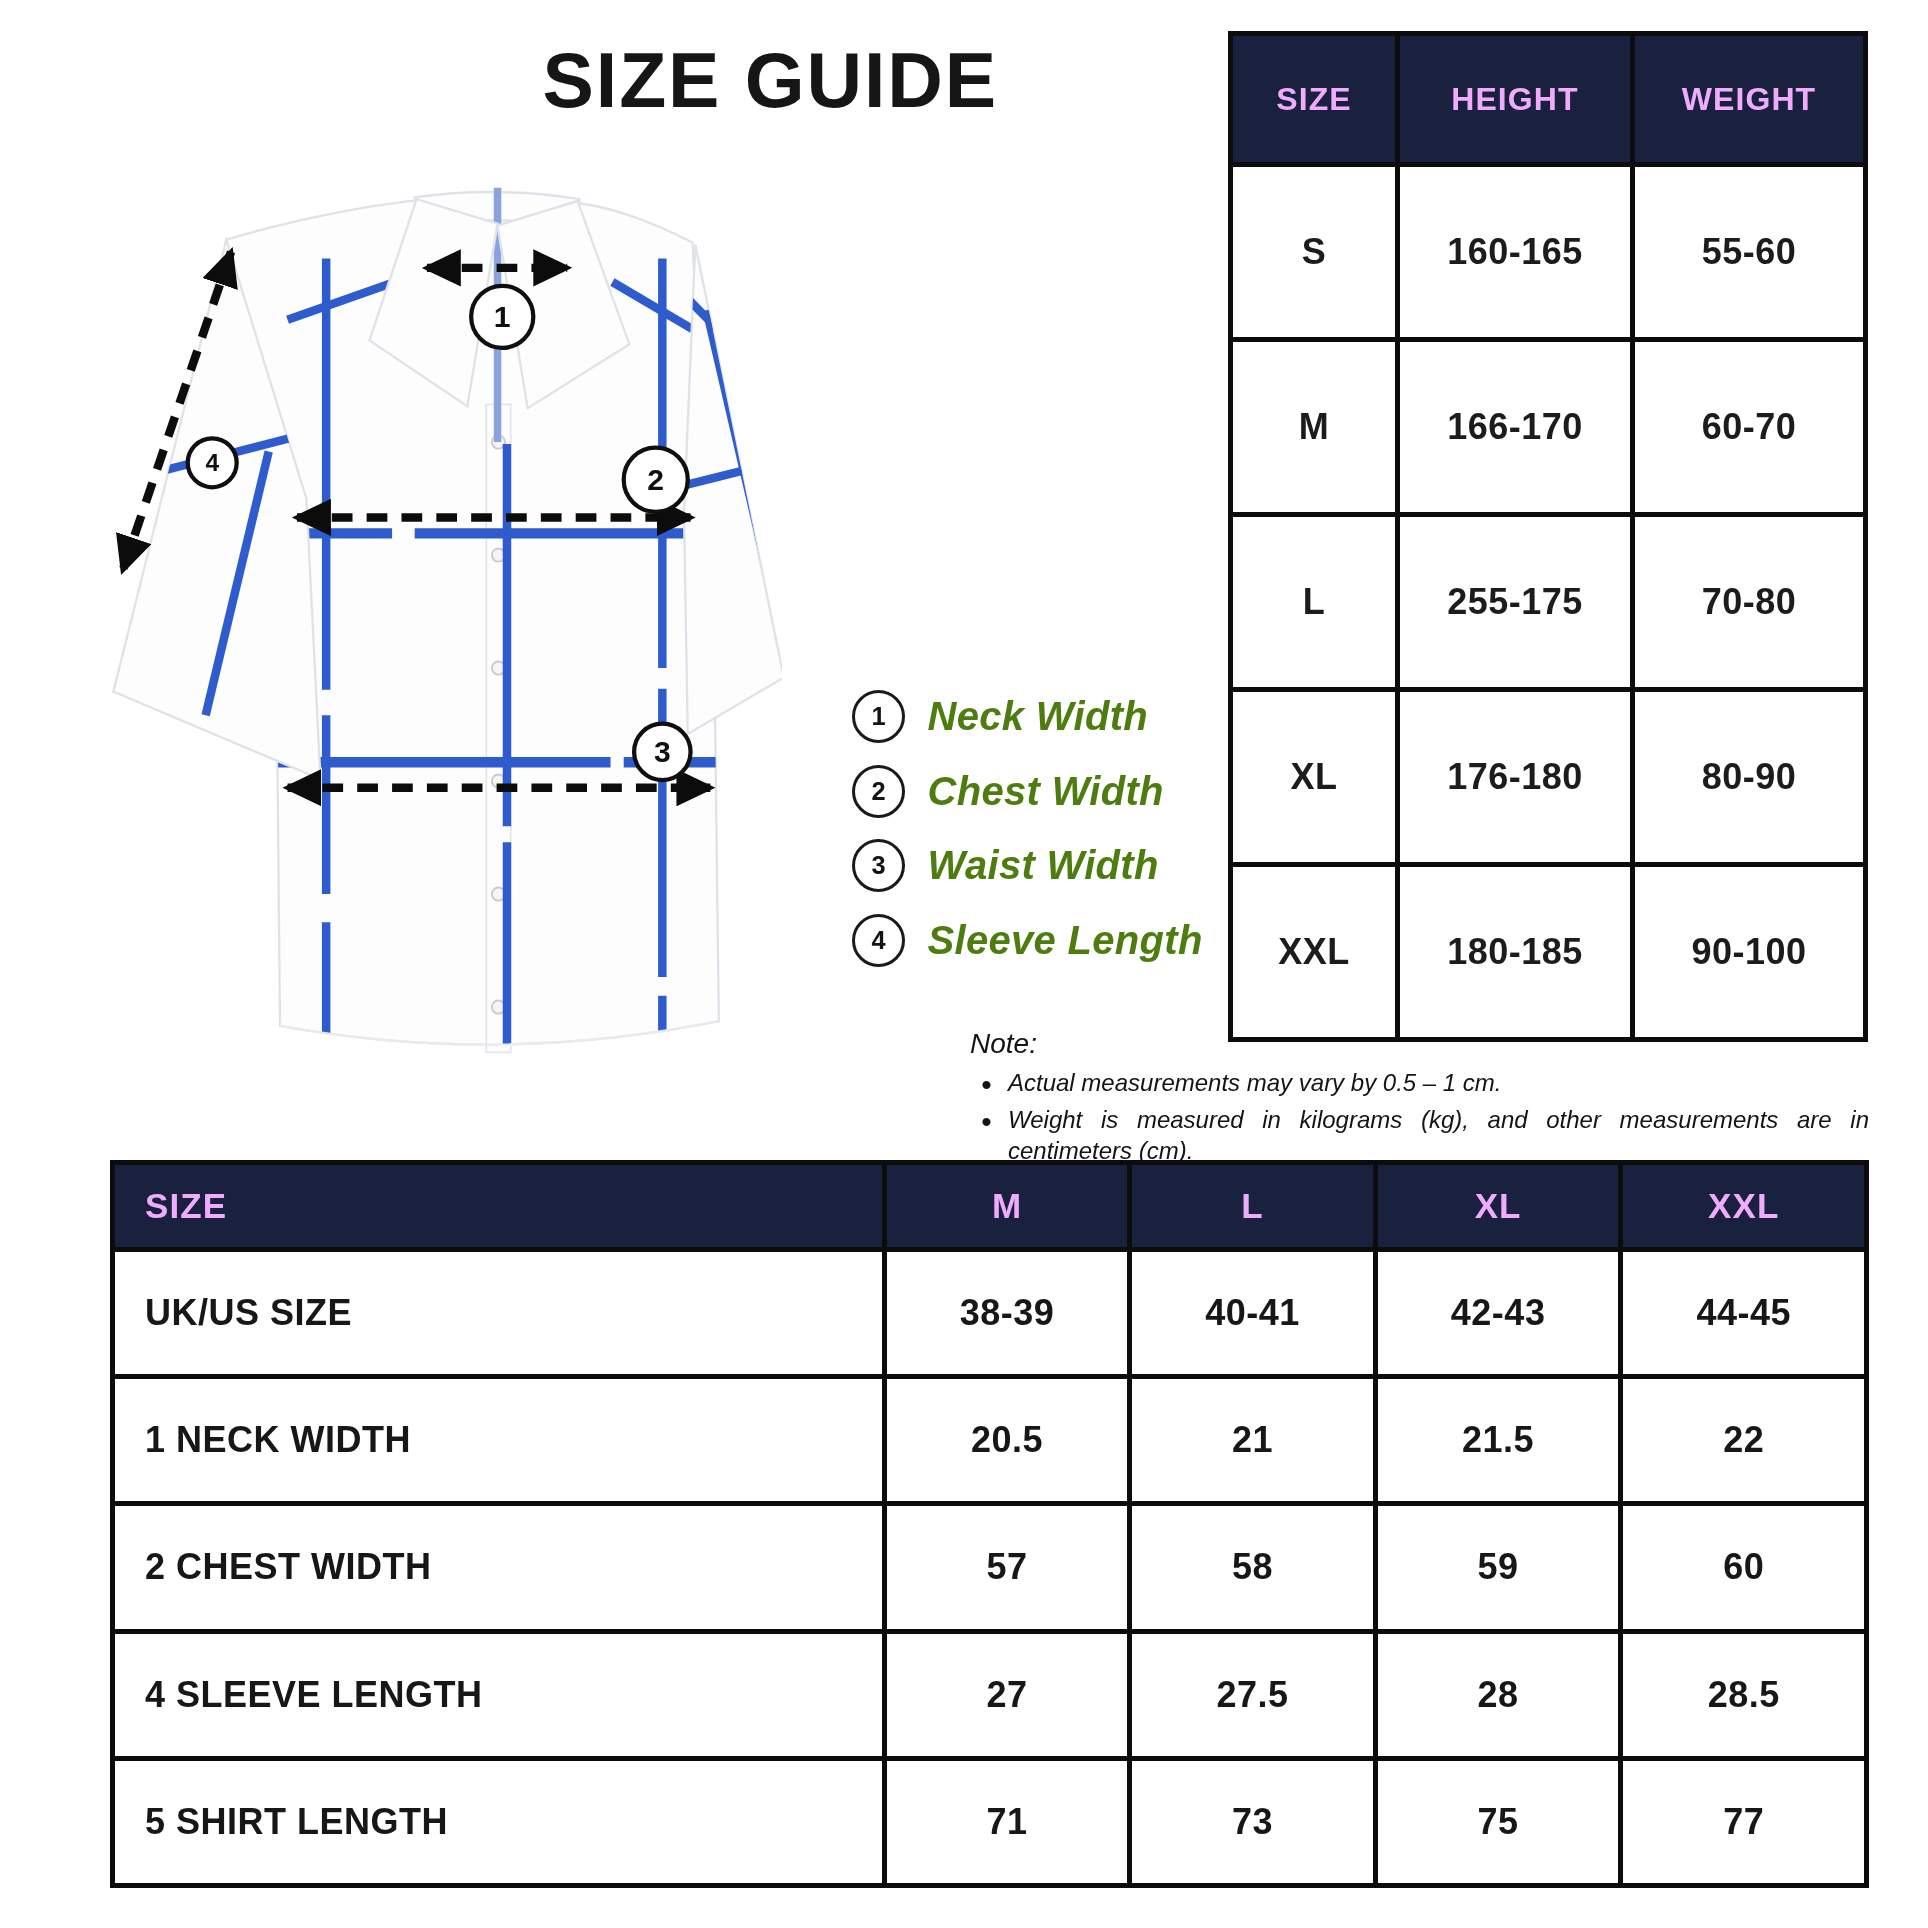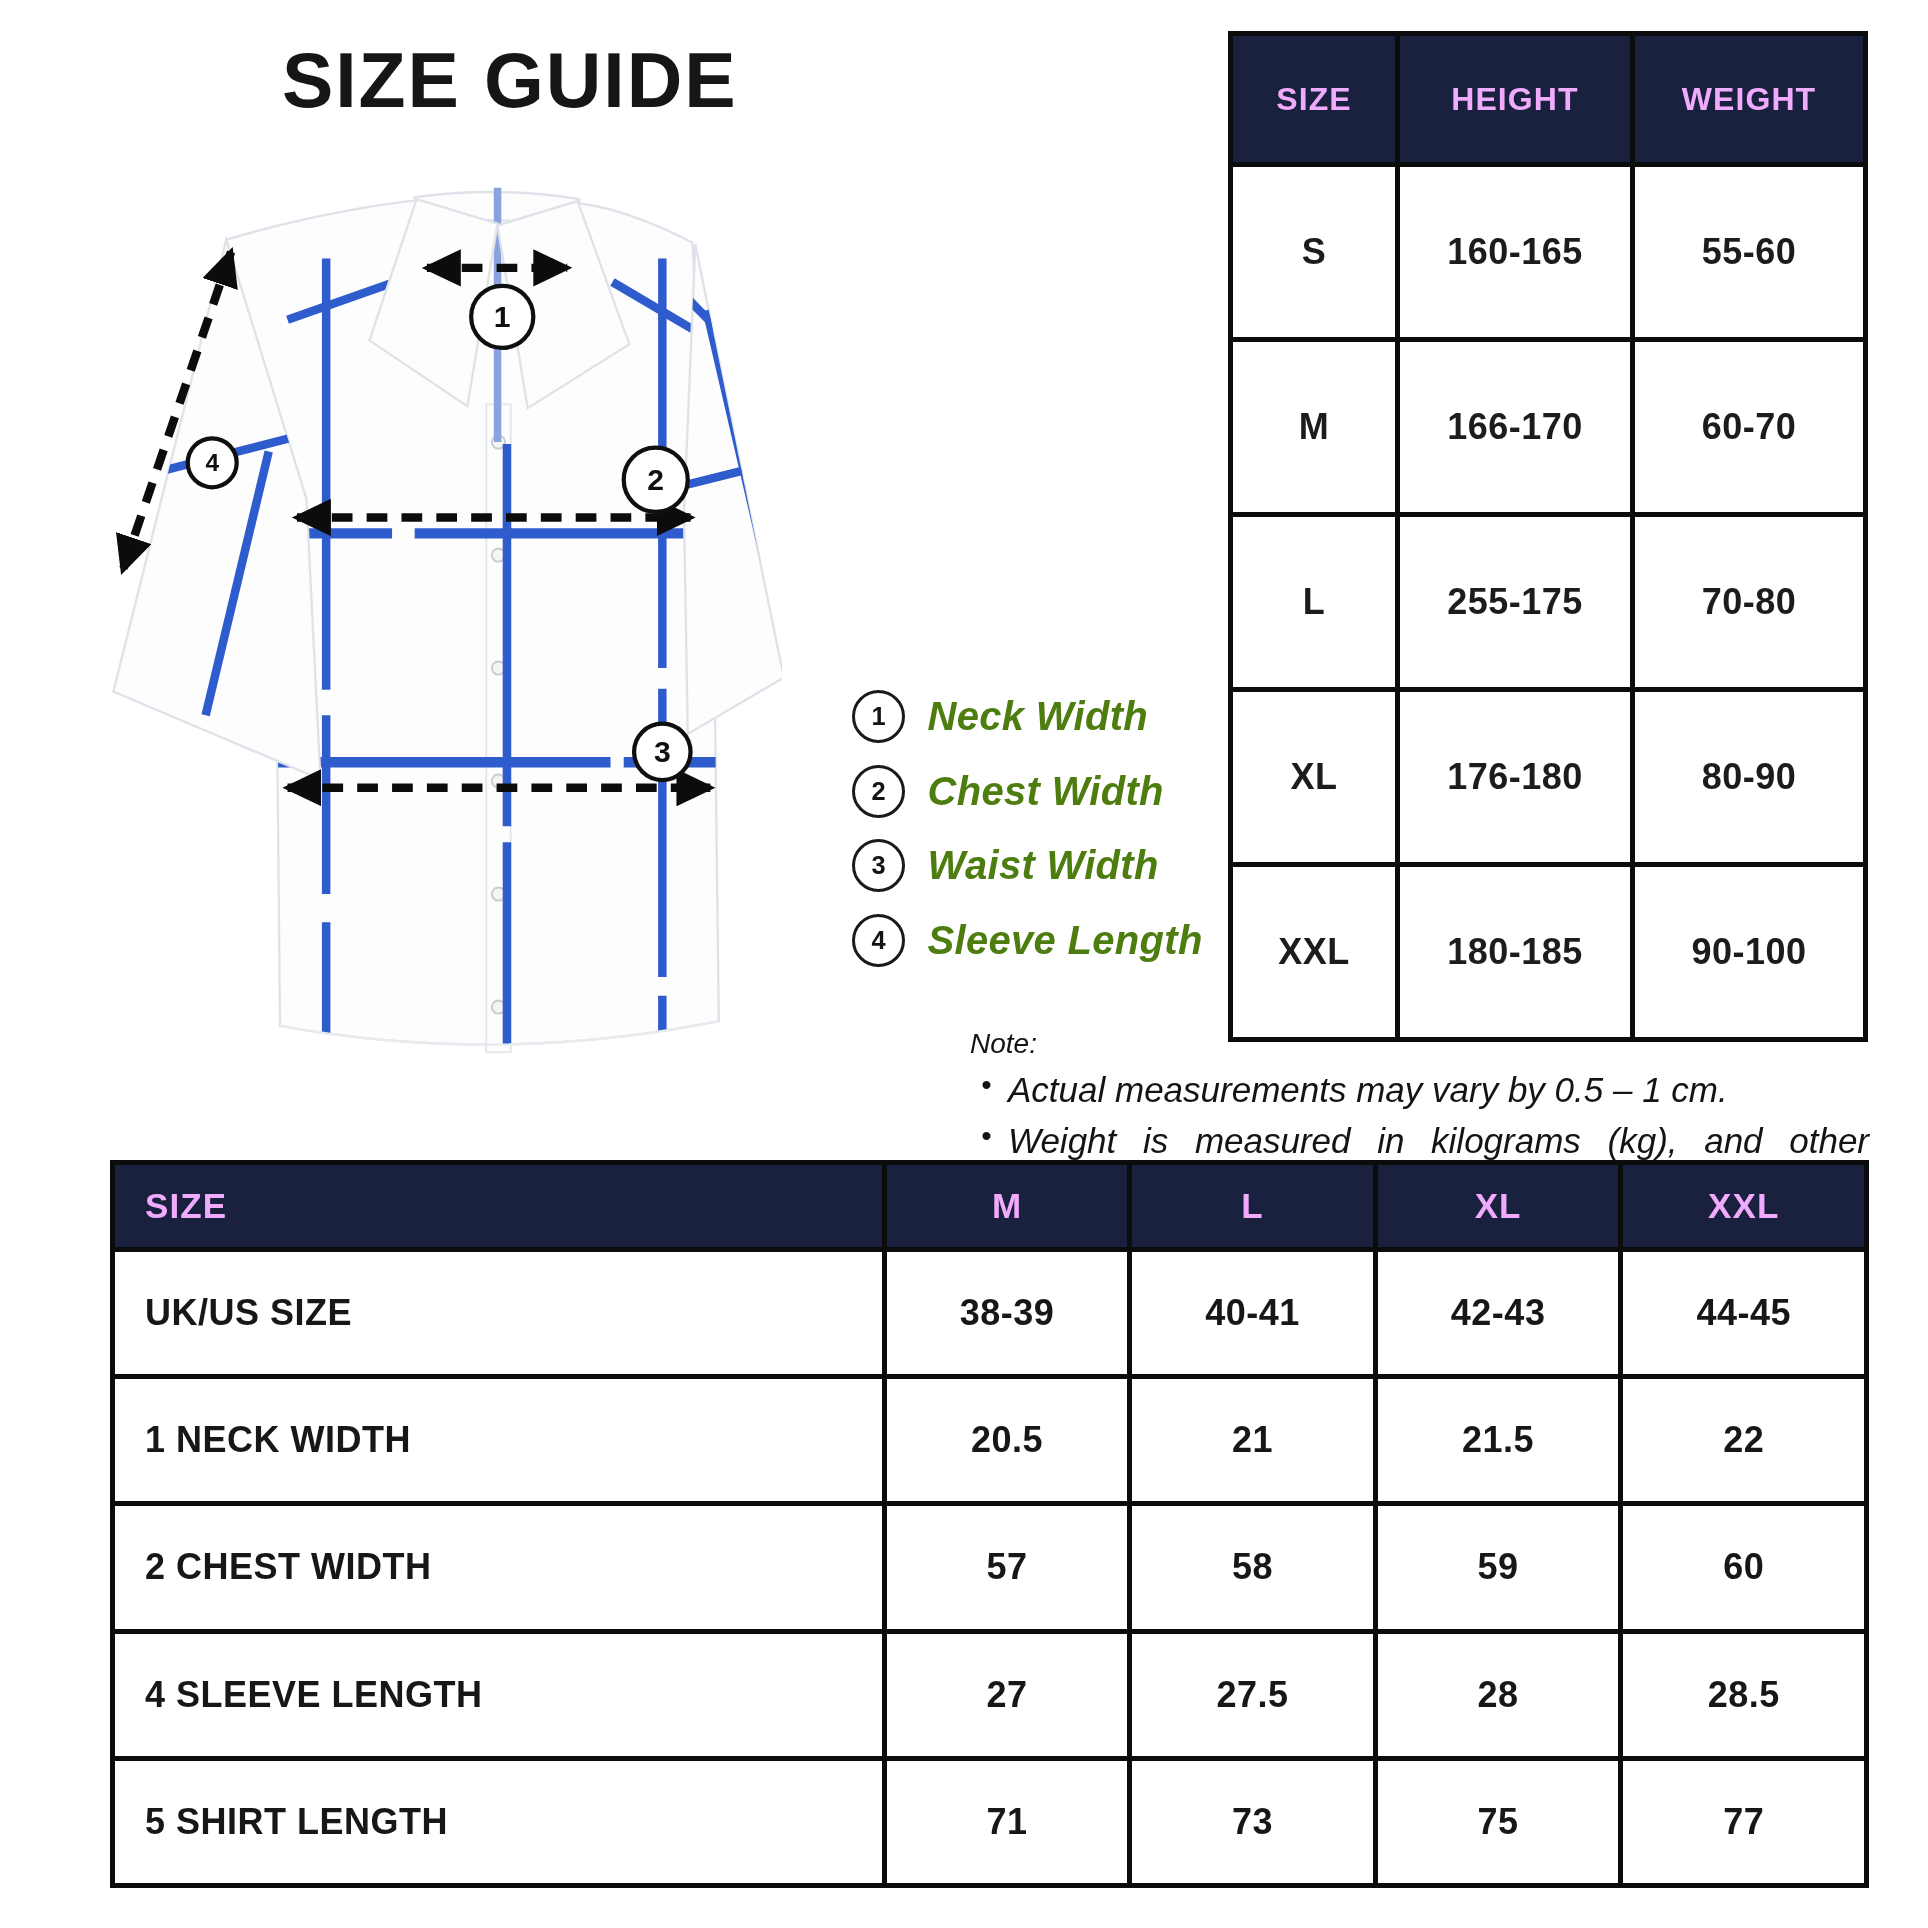--- a/index.html
+++ b/index.html
@@ -4,21 +4,21 @@
 <style>
   html,body{margin:0;padding:0;background:#ffffff;}
   body{
     width:1928px;height:1928px;position:relative;overflow:hidden;
     font-family:"Liberation Sans",sans-serif;color:var(--text-black,#161616);
   }
 
   
   .page-title{
     position:absolute;left:282px;top:36px;width:716px;
-    text-align:left;font-size:77px;font-weight:bold;letter-spacing:1.9px;
+    text-align:right;font-size:77px;font-weight:bold;letter-spacing:1.9px;
     color:#161616;
   }
 
   
   .shirt-wrap{position:absolute;left:85px;top:169px;width:697px;height:904px;}
   .bstripe{stroke:var(--stripe-blue,#2e5ccc);stroke-linecap:butt;fill:none;}
   .fabric{fill:#fdfdfe;stroke:#dfe3e9;stroke-width:2.5;}
   .seam{stroke:#e7eaef;stroke-width:2.5;fill:none;}
   .meas-arrow{stroke:var(--border-black,#0c0c0c);stroke-width:9;stroke-dasharray:22 15;fill:none;}
   .callout-circ{fill:#ffffff;stroke:#0f0f0f;stroke-width:4.5;}
@@ -50,21 +50,21 @@
     height:168px;text-align:center;vertical-align:middle;
     font-size:36px;font-weight:bold;color:#1c1c1c;letter-spacing:0.5px;
   }
 
   
   .note{position:absolute;left:970px;top:1028px;width:899px;font-style:italic;color:#141414;}
   .note-title{font-size:28px;font-weight:normal;margin:0 0 7.5px 0;}
   .note ul{margin:0;padding:0;list-style:none;}
   .note li{
     position:relative;padding-left:38px;margin:0 0 6.6px 0;
-    font-size:35px;line-height:1.28;text-align:justify;
+    font-size:24px;line-height:1.28;text-align:justify;
   }
   .note li::before{content:"\2022";position:absolute;left:11.3px;top:-1.9px;font-size:30px;font-style:normal;}
 
   
   .ms-table{position:absolute;left:110px;top:1160px;width:1759px;height:728px;}
   .ms-table thead th{height:80px;font-size:35px;}
   .ms-table thead th:first-child{text-align:left;padding-left:30px;}
   .ms-table td{
     height:85px;vertical-align:middle;text-align:center;
     font-size:36px;font-weight:bold;color:#171717;letter-spacing:0.5px;

